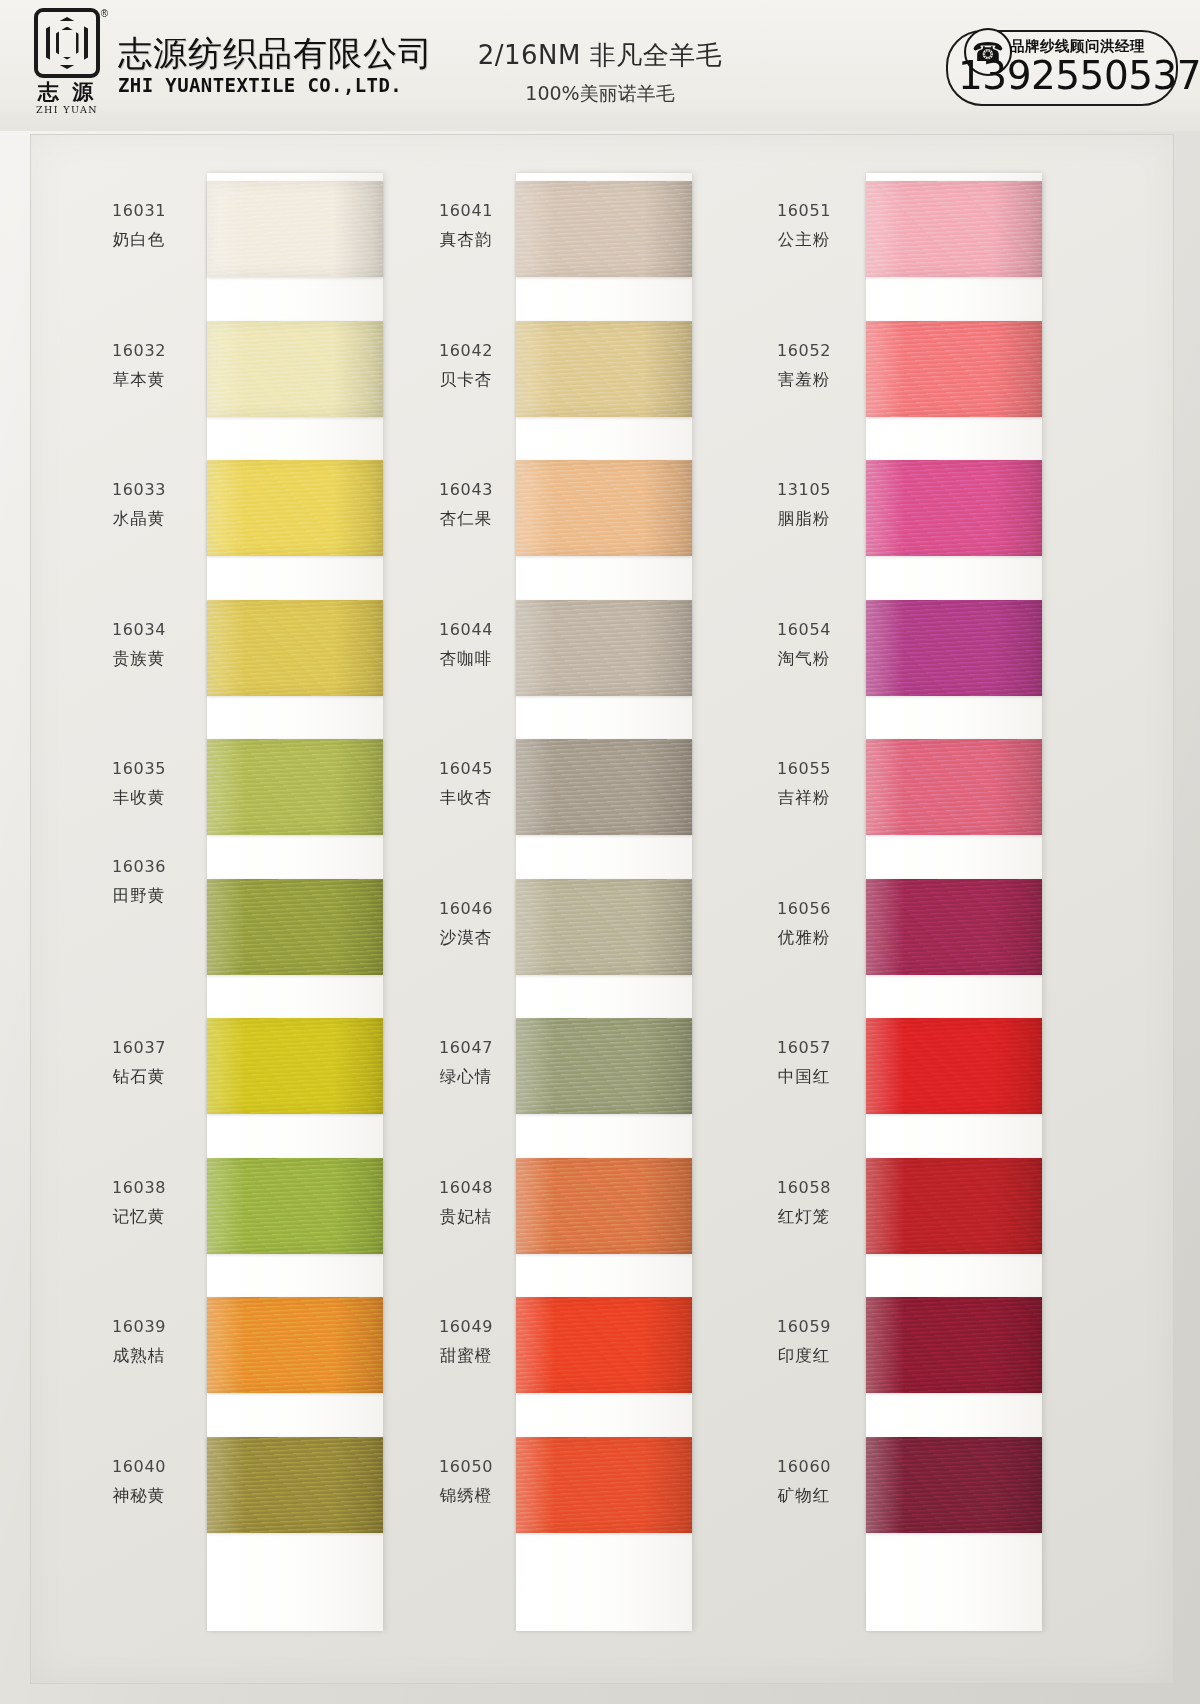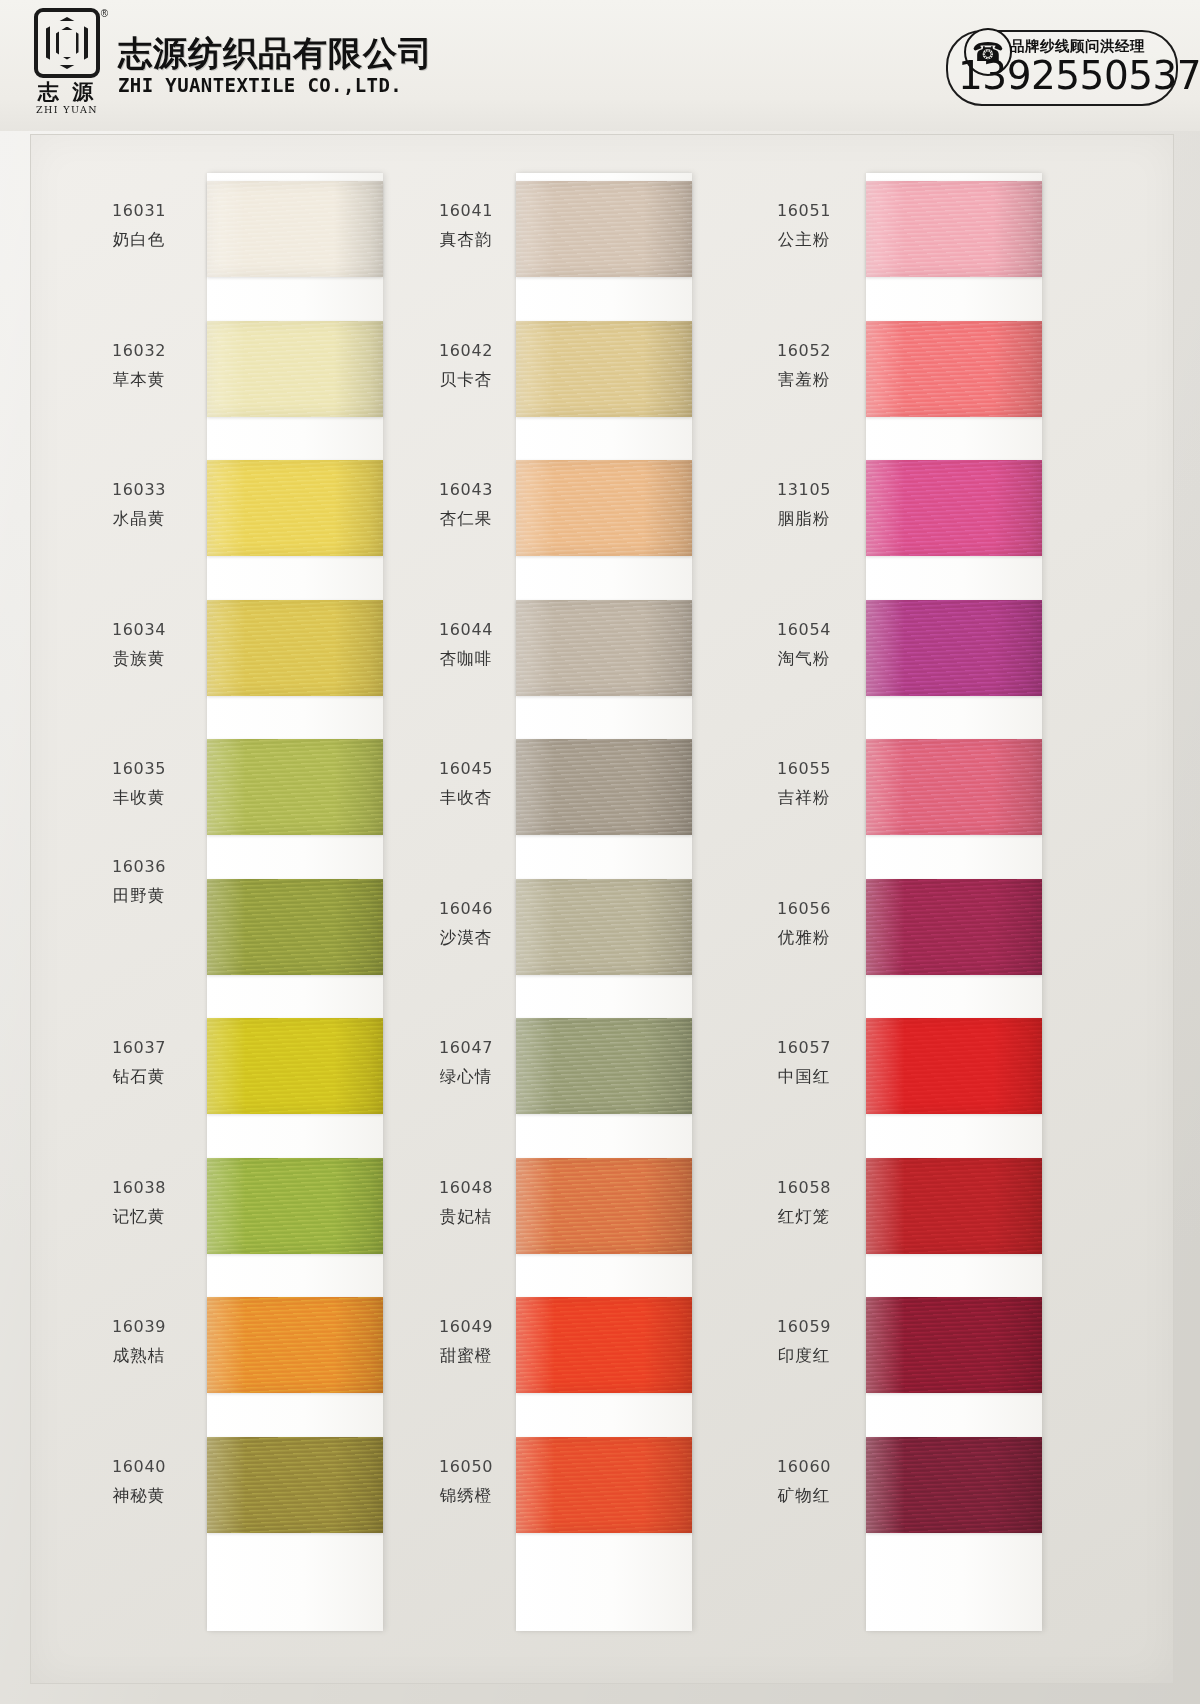--- a/index.html
+++ b/index.html
@@ -54,21 +54,21 @@
   .logo-en{
     margin-top:2px;font-family:"DejaVu Serif","Liberation Serif",serif;
     font-size:9.5px;color:#141414;letter-spacing:1.4px;
   }
 
   .company{
     position:absolute;left:118px;top:36px;
   }
   .company-cn{
     font-family:"DejaVu Sans","Liberation Sans",sans-serif;
-    font-size:34px;font-weight:700;color:#111;letter-spacing:1px;line-height:1.05;
+    font-size:34px;font-weight:400;color:#111;letter-spacing:1px;line-height:1.05;
     text-shadow:1px 1px 0 rgba(0,0,0,.18);
   }
   .company-en{
     margin-top:2px;
     font-family:"DejaVu Sans Mono","Liberation Mono",monospace;
     font-size:19px;font-weight:800;color:#111;letter-spacing:.4px;
   }
 
   .product{
     position:absolute;left:0;top:38px;width:1200px;text-align:center;
@@ -185,20 +185,22 @@
       <div class="logo-cn">志 源</div>
       <div class="logo-en">ZHI YUAN</div>
     </div>
 
     <div class="company">
       <div class="company-cn">志源纺织品有限公司</div>
       <div class="company-en">ZHI YUANTEXTILE CO.,LTD.</div>
     </div>
 
     <div class="product">
+      <div class="product-title">2/16NM  非凡全羊毛</div>
+      <div class="product-sub">100%美丽诺羊毛</div>
     </div>
 
     <div class="contact">
       <div class="contact-phone-icon">☎</div>
       <div class="contact-role">品牌纱线顾问洪经理</div>
       <div class="contact-number">13925505379</div>
     </div>
   </div>
 
   <div class="board">

